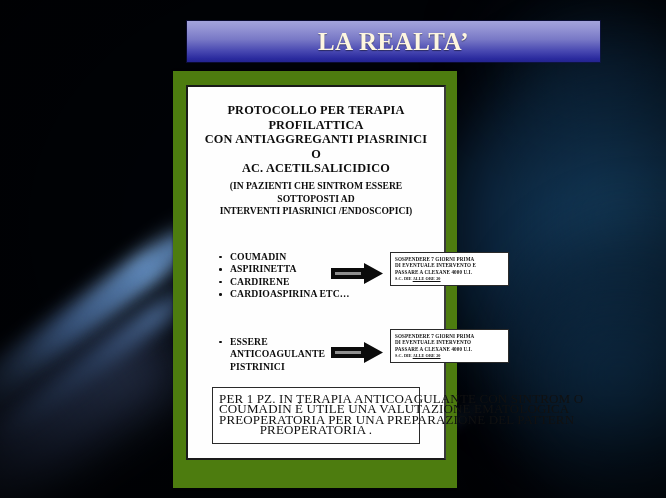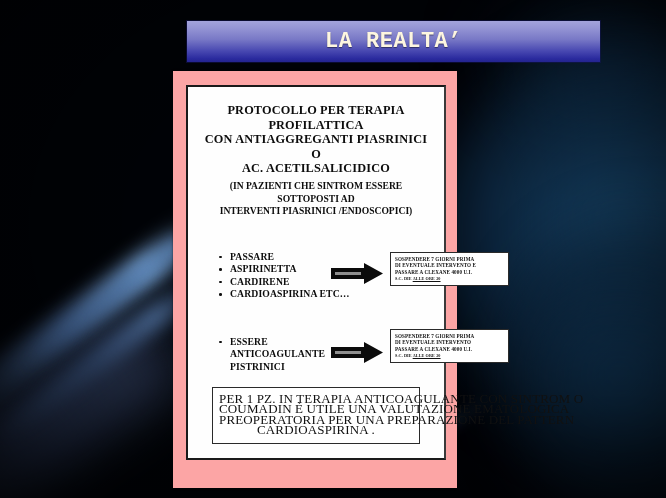--- a/index.html
+++ b/index.html
@@ -61,30 +61,30 @@
 
   
   #title-banner{
     position:absolute;left:187px;top:21px;width:413px;height:41px;
     background:linear-gradient(180deg,#a3a3dc 0%,#9494d4 18%,#7878c6 45%,#4a4ab2 72%,#2a2a9e 92%,#24248f 100%);
     display:flex;align-items:center;justify-content:center;
     box-shadow:0 0 0 1px rgba(20,20,90,.5);
   }
   #title-banner .ttl{
     color:#fdf6e0;
-    font-family:Liberation Mono, monospace;
-    font-size:22px;font-weight:700;letter-spacing:.5px;
+    font-family:Liberation Serif, serif;
+    font-size:25px;font-weight:700;letter-spacing:.5px;
     text-shadow:0 1px 1px rgba(0,0,0,.45);
     white-space:nowrap;
   }
 
   
   #doc-page{
     position:absolute;left:173px;top:71px;width:284px;height:417px;
-    background:#fca5a5;
+    background:#4d7c0f;
     box-shadow:0 0 2px rgba(0,0,0,.6);
   }
   #doc-frame{
     position:absolute;left:13px;top:14px;right:11px;bottom:28px;
     border:2px solid #1a1a1a;
     border-right-color:#3a3a3a;
     background:#fefefe;
   }
   #doc-inner{position:absolute;inset:0;padding:16px 12px 0 12px;box-sizing:border-box;}
 
@@ -171,21 +171,21 @@
       <div id="doc-heading">
         <div class="h-main">PROTOCOLLO PER TERAPIA PROFILATTICA</div>
         <div class="h-main">CON ANTIAGGREGANTI PIASRINICI   O</div>
         <div class="h-main">AC. ACETILSALICIDICO</div>
         <div class="h-sub">(IN PAZIENTI CHE SINTROM ESSERE SOTTOPOSTI AD</div>
         <div class="h-sub" style="margin-top:0;">INTERVENTI PIASRINICI /ENDOSCOPICI)</div>
       </div>
 
       <div class="row-group" style="margin-top:33px;height:66px;">
         <ul class="bullets" style="position:absolute;left:16px;top:0;width:160px;">
-          <li>PASSARE</li>
+          <li>COUMADIN</li>
           <li>ASPIRINETTA</li>
           <li>CARDIRENE</li>
           <li>CARDIOASPIRINA ETC…</li>
         </ul>
 
         <div class="arrow" style="left:131px;top:12px;">
           <svg viewBox="0 0 52 21" xmlns="http://www.w3.org/2000/svg">
             <polygon points="0,5 33,5 33,0 52,10.5 33,21 33,16 0,16" fill="#0b0b0b"></polygon>
             <rect x="4" y="9" width="26" height="3" fill="#fdfdfd" opacity=".55"></rect>
           </svg>
@@ -224,18 +224,18 @@
             <span>S.C. DIE</span>
             <span class="u">ALLE ORE 20</span>
           </div>
         </div>
       </div>
 
       <div id="footer-box">
         <div class="fl">PER 1 PZ.  IN TERAPIA ANTICOAGULANTE  CON SINTROM O</div>
         <div class="fl">COUMADIN È  UTILE UNA VALUTAZIONE  EMATOLOGICA</div>
         <div class="fl">PREOPERATORIA  PER UNA PREPARAZIONE DEL PATTERN</div>
-        <div class="fl">CARDIOASPIRINA .</div>
+        <div class="fl">PREOPERATORIA .</div>
       </div>
 
     </div>
   </div>
 </div>
 
 </body></html>

